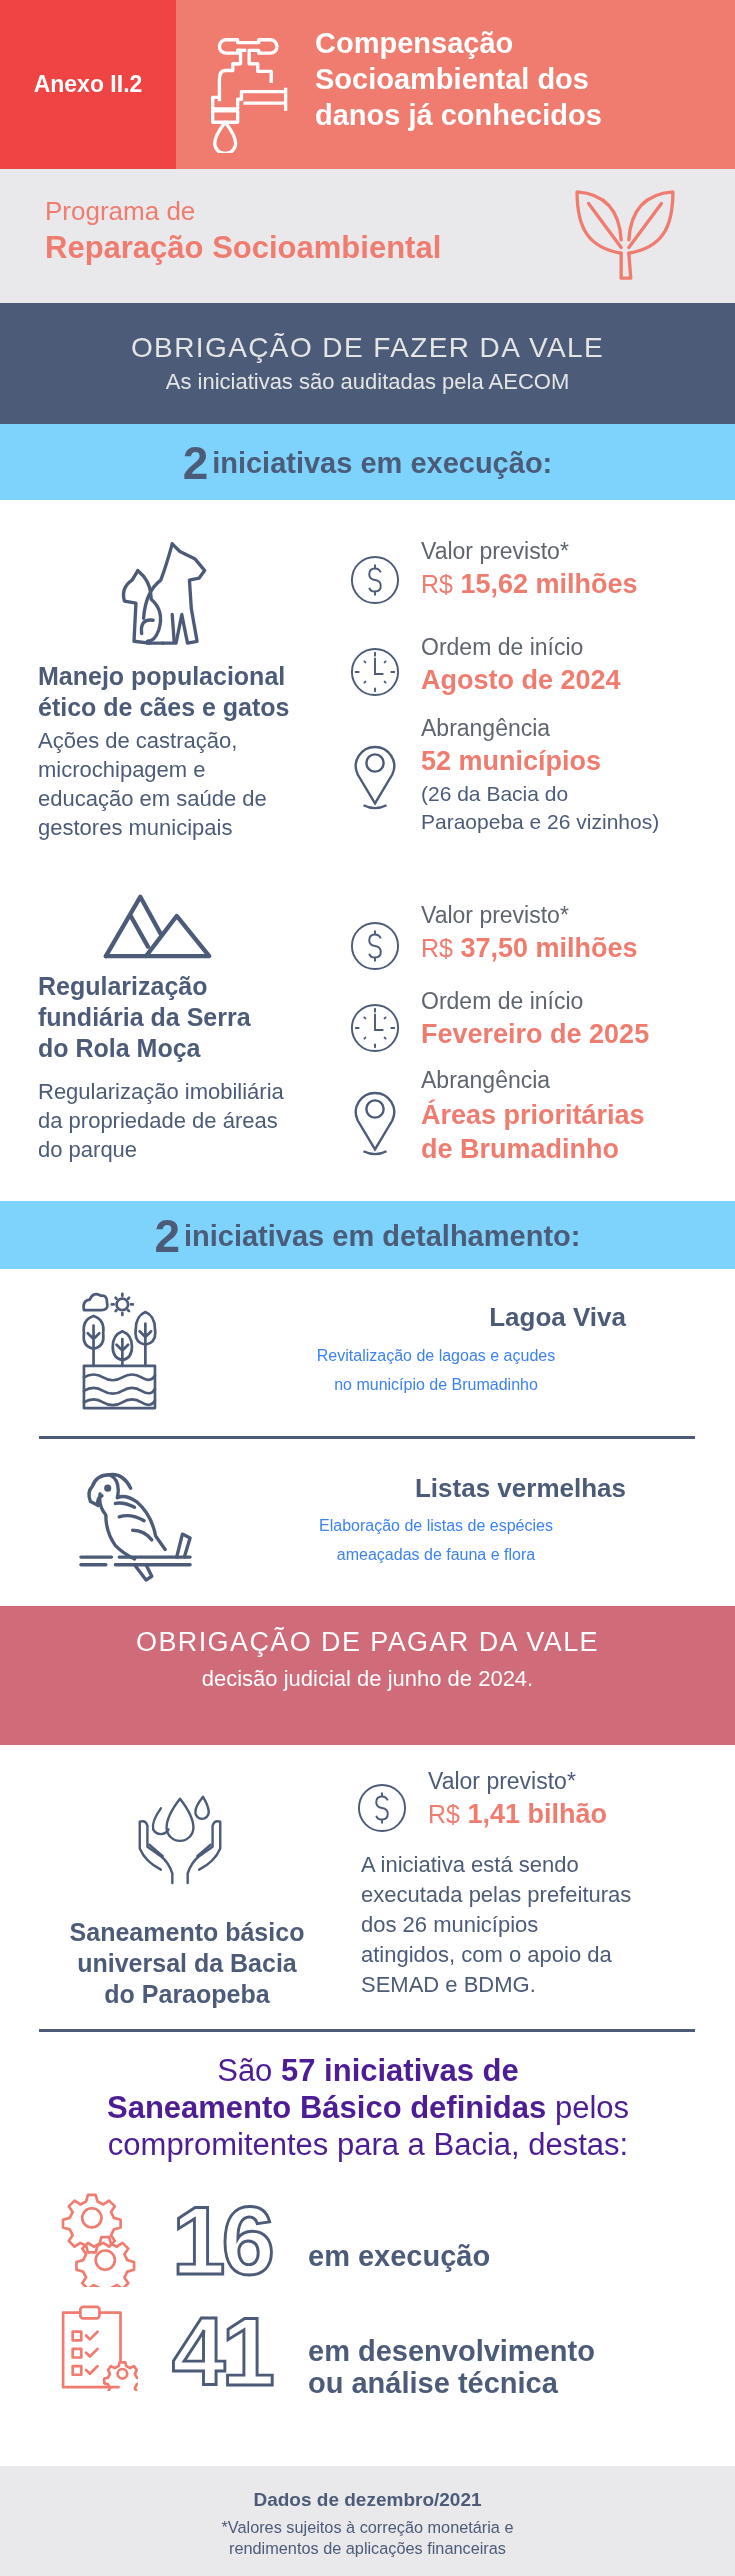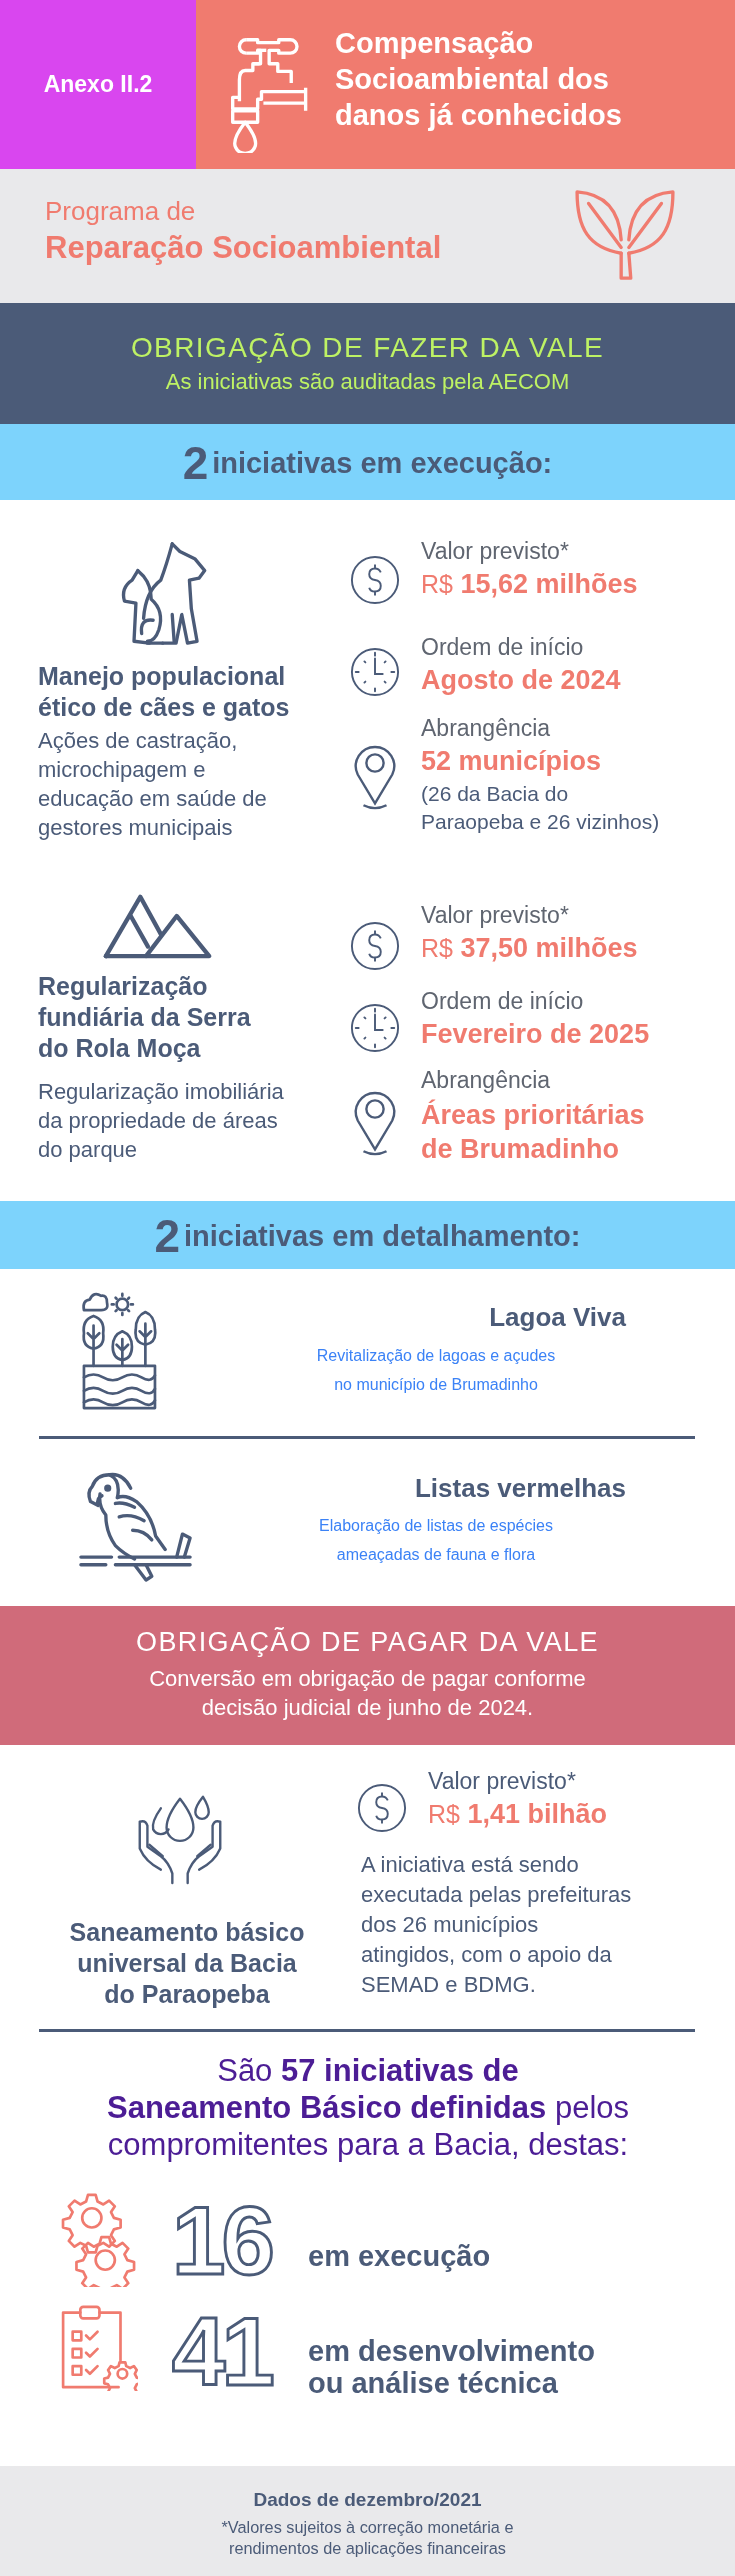--- a/index.html
+++ b/index.html
@@ -2,34 +2,34 @@
 <html><head>
 <meta charset="utf-8">
 <style>
   * { box-sizing: border-box; margin: 0; padding: 0; }
   html, body { width: 735px; background: #ffffff; }
   body { font-family: "Liberation Sans", "DejaVu Sans", sans-serif; color: #4a5b78; }
   .page { width: 735px; height: 2576px; position: relative; overflow: hidden; background: #fff; }
 
   
   .hdr { position: absolute; left: 0; top: 0; width: 735px; height: 169px; display: flex; }
-  .hdr-left { width: 196px; background: #d946ef; display: flex; align-items: center; justify-content: center; }
+  .hdr-left { width: 176px; background: #ef4444; display: flex; align-items: center; justify-content: center; }
   .hdr-left span { color: #fff; font-weight: bold; font-size: 23px; }
   .hdr-right { flex: 1; background: #f07b6f; position: relative; }
   .tap { position: absolute; left: 29px; top: 34px; width: 96px; height: 119px; }
   .hdr-title { position: absolute; left: 139px; top: 25px; color: #fff; font-weight: bold; font-size: 29px; line-height: 36px; }
 
   
   .prog { position: absolute; left: 0; top: 169px; width: 735px; height: 134px; background: #e9e9eb; }
   .prog-l1 { position: absolute; left: 45px; top: 27px; color: #f07b6f; font-size: 26px; }
   .prog-l2 { position: absolute; left: 45px; top: 61px; color: #f07b6f; font-size: 31px; font-weight: bold; }
   .leaf { position: absolute; left: 575px; top: 21px; width: 100px; height: 92px; }
 
   
-  .fazer { position: absolute; left: 0; top: 303px; width: 735px; height: 122px; background: #4b5b78; color: #bef264; text-align: center; }
+  .fazer { position: absolute; left: 0; top: 303px; width: 735px; height: 122px; background: #4b5b78; color: #e5e5e5; text-align: center; }
   .fazer-t { margin-top: 29px; font-size: 28px; letter-spacing: 1.4px; }
   .fazer-s { margin-top: 5px; font-size: 22px; }
 
   
   .blue { position: absolute; left: 0; width: 735px; background: #7dd3fc; text-align: center; color: #4b5b78; font-weight: bold; }
   .blue .n { font-size: 46px; vertical-align: middle; }
   .blue .t { font-size: 29px; vertical-align: middle; margin-left: 3.8px; }
 
   
   .ini { position: absolute; left: 0; width: 735px; }
@@ -266,21 +266,20 @@
   </svg>
   <div class="det-title" style="top:1473px;">Listas vermelhas</div>
   <div class="det-desc" style="top:1511px;">
     <div>Elaboração de listas de espécies</div>
     <div>ameaçadas de fauna e flora</div>
   </div>
 
   <div class="pagar">
     <div class="pagar-t">OBRIGAÇÃO DE PAGAR DA VALE</div>
     <div class="pagar-s">
-      <div>Conversão em obrigação de pagar conforme</div>
       <div>decisão judicial de junho de 2024.</div>
     </div>
   </div>
 
   <svg style="position:absolute;left:132px;top:1793px;width:96px;height:92px;" viewBox="0 0 100 96" fill="none" stroke="#4b5b78" stroke-width="2.5" stroke-linejoin="round" stroke-linecap="round">
     <path d="M50 6 Q36 24 36 36 A14 14 0 0 0 64 36 Q64 24 50 6 Z"></path>
     <path d="M30 16 Q20 30 22 38 A9 9 0 0 0 38 38"></path>
     <path d="M74 4 Q66 14 66 20 A7 7 0 0 0 80 20 Q80 14 74 4 Z"></path>
     <path d="M8 30 V58 Q14 72 30 80 M8 30 Q14 28 16 34 V56 L30 66 Q38 72 42 84 V94"></path>
     <path d="M18 54 L32 66"></path>

